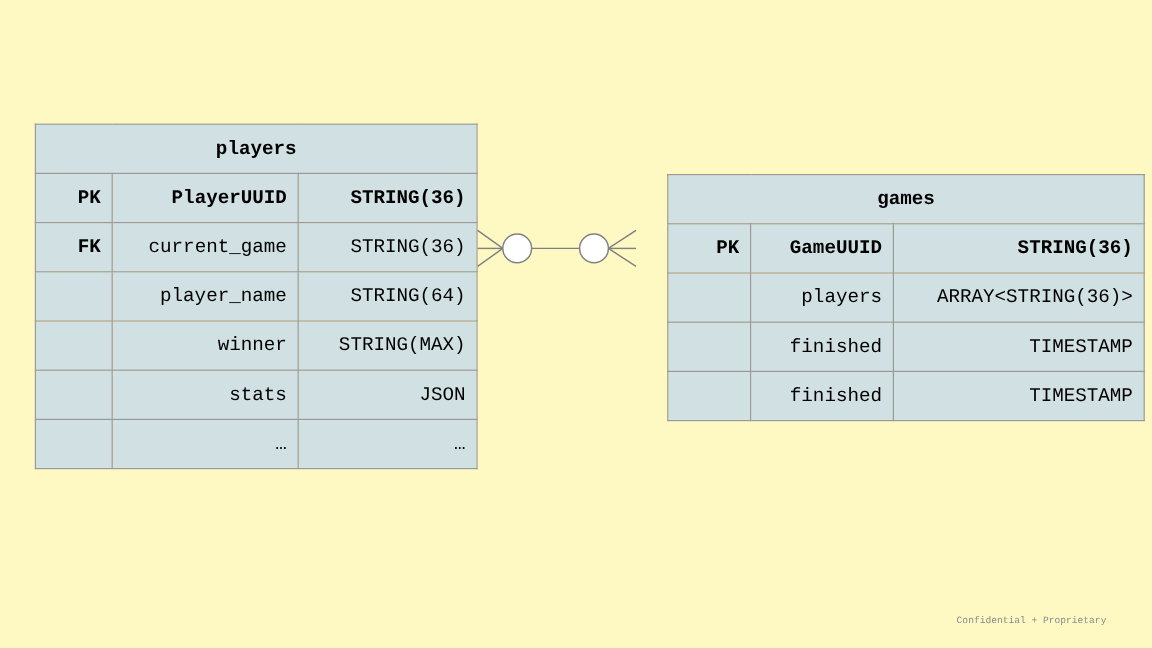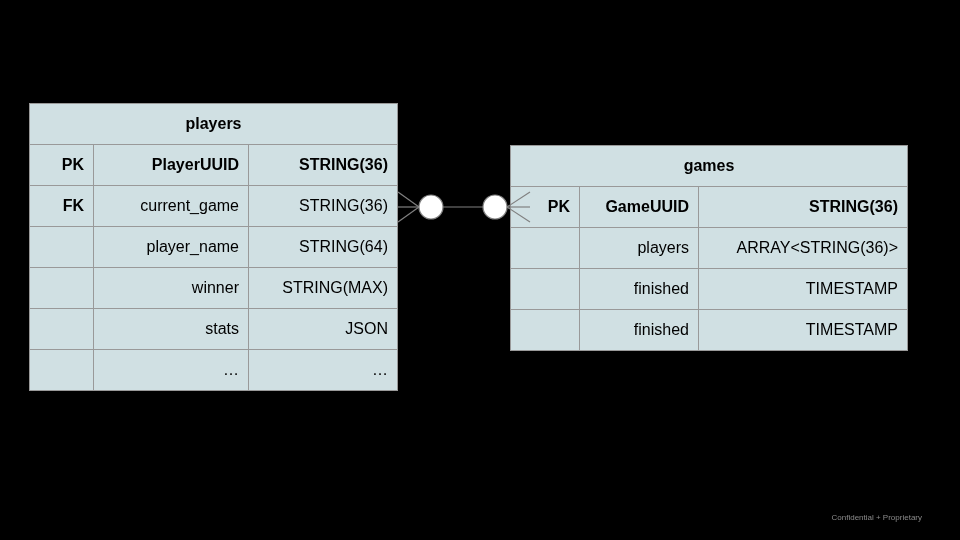--- a/index.html
+++ b/index.html
@@ -5,22 +5,23 @@
   html, body {
     margin: 0;
     padding: 0;
     background: #ffffff;
     font-family: "Liberation Sans", sans-serif;
   }
   .slide {
     position: relative;
     width: 960px;
     height: 540px;
-    background: #000000;
+    background: #fef9c3;
     overflow: hidden;
+    font-family: Liberation Mono, monospace;
   }
   table.entity {
     position: absolute;
     border-collapse: collapse;
     table-layout: fixed;
   }
   table.entity td {
     background: #d0e0e3;
     border: 1px solid #999999;
     color: #000000;
@@ -36,21 +37,21 @@
     text-align: center;
     font-weight: bold;
   }
   table.entity tr.key-row td {
     font-weight: bold;
   }
   td.bold-cell {
     font-weight: bold;
   }
   #players-table { left: 29px;  top: 103px; width: 368px; }
-  #games-table   { left: 510px; top: 145px; width: 397px; padding-left: 24px; }
+  #games-table   { left: 556px; top: 145px; width: 397px; padding-left: 24px; }
   .connector-svg {
     position: absolute;
     left: 0; top: 0;
     width: 960px; height: 540px;
     pointer-events: none;
   }
   .google-logo {
     position: absolute;
     left: 34px;
     top: 505px;

